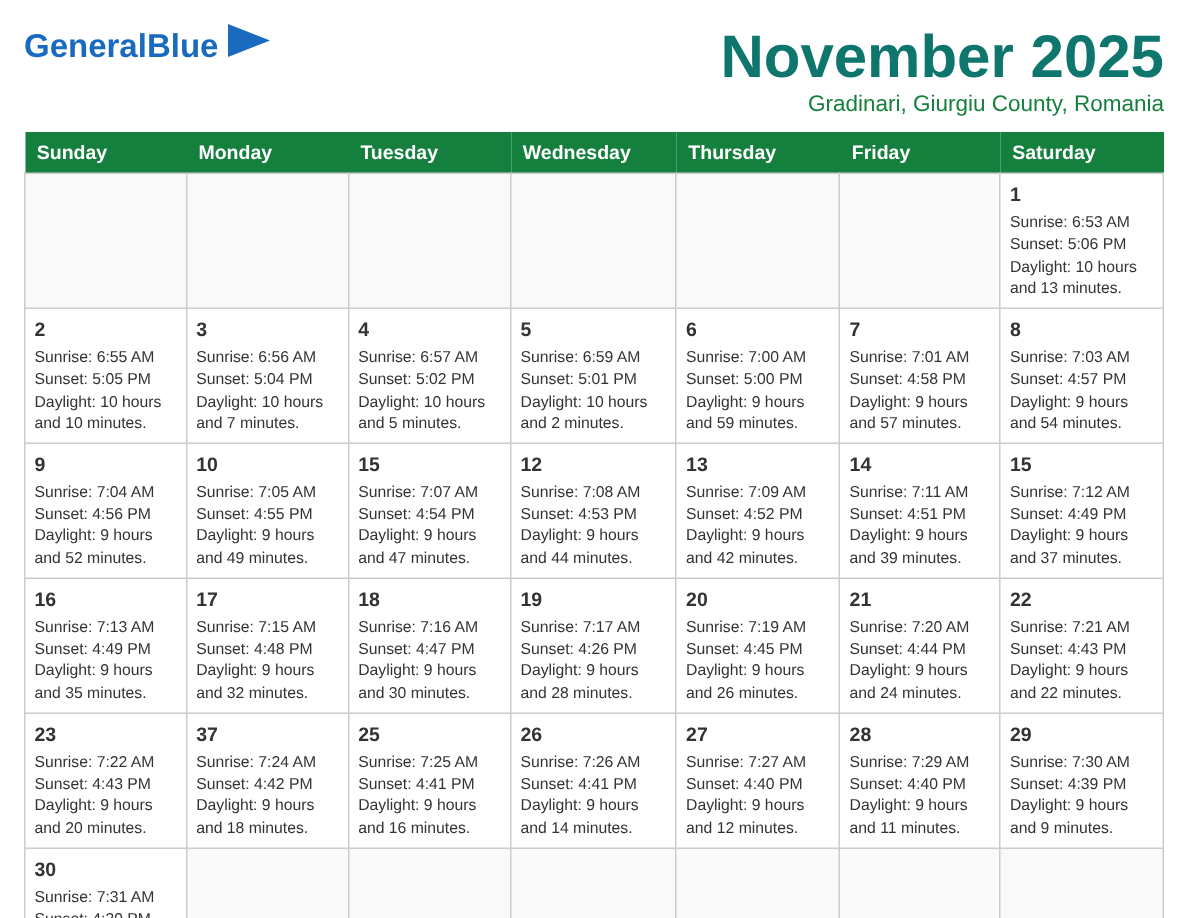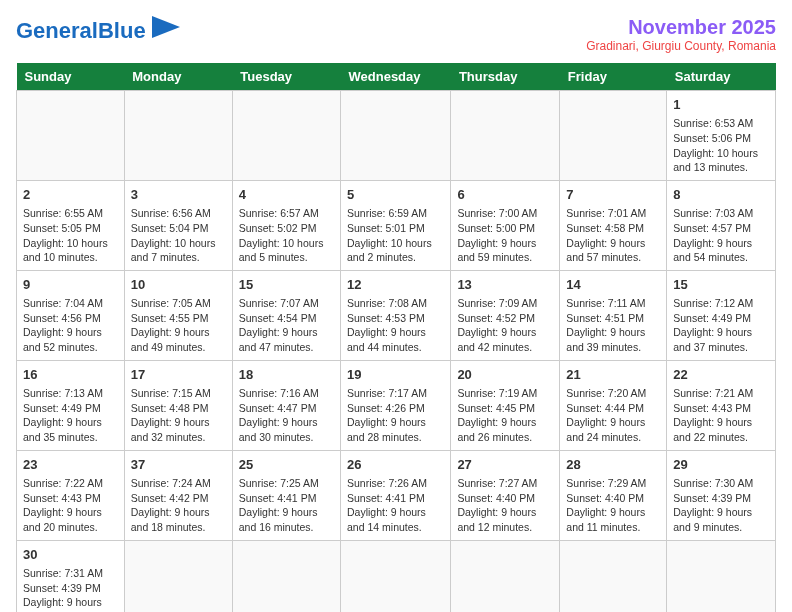--- a/index.html
+++ b/index.html
@@ -32,27 +32,27 @@
     }
     .logo-wrapper {
       display: flex;
       align-items: flex-end;
       gap: 4px;
     }
     .title-area {
       text-align: right;
     }
     .month-title {
-      font-size: 20px;
-      font-weight: bold;
-      color: #8b5cf6;
+      font-size: 40px;
+      font-weight: bold;
+      color: #0f766e;
     }
     .location-title {
-      font-size: 12px;
-      color: #ef4444;
+      font-size: 15px;
+      color: #15803d;
     }
     table {
       width: 100%;
       border-collapse: collapse;
       font-size: 11px;
     }
     .day-header {
       background-color: #15803d;
       color: #fff;
       text-align: left;

